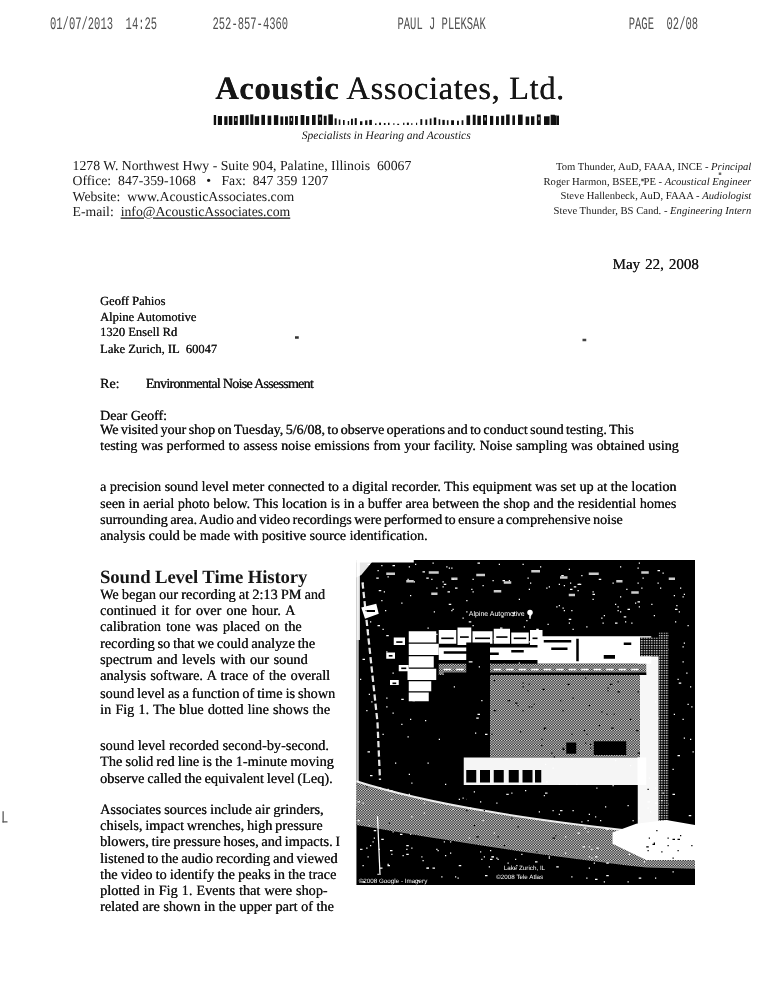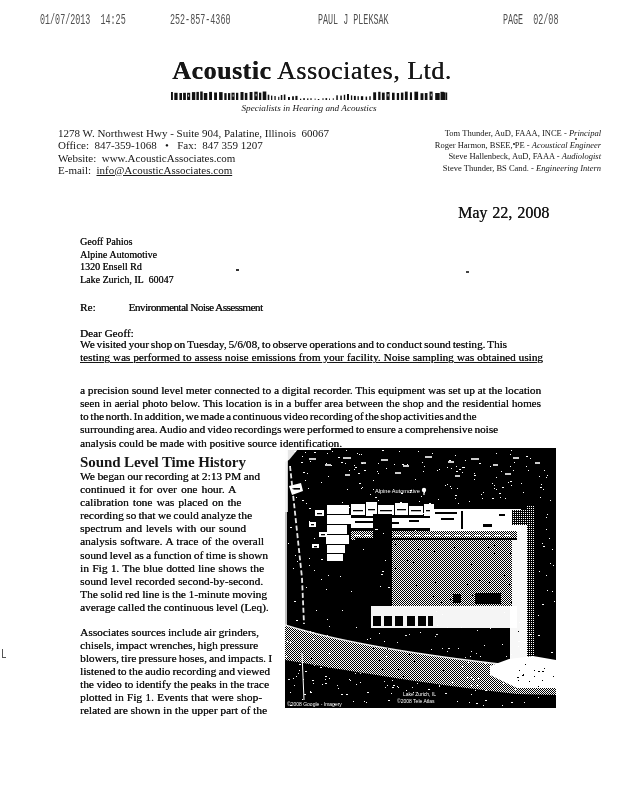--- a/index.html
+++ b/index.html
@@ -108,56 +108,55 @@
 E-mail:&nbsp;&nbsp;<span style="text-decoration:underline;">info@AcousticAssociates.com</span>
 </div>
 
 <div class="abs" id="staff" style="left:0;top:128px;width:555px;text-align:right;font-size:8.5px;line-height:11.5px;margin-left:46px;">
 Tom Thunder, AuD, FAAA, INCE - <i>Principal</i><br>
 Roger Harmon, BSEE, PE - <i>Acoustical Engineer</i><br>
 Steve Hallenbeck, AuD, FAAA - <i>Audiologist</i><br>
 Steve Thunder, BS Cand. - <i>Engineering Intern</i>
 </div>
 
-<div class="abs thick" style="left:458px;top:204px;font-size:16px;word-spacing:1px;">May 22, 2008</div>
+<div class="abs thick" style="left:490px;top:204px;font-size:12px;word-spacing:1px;">May 22, 2008</div>
 
 <div class="abs thick" style="left:80px;top:236px;font-size:10px;line-height:12.7px;">
 Geoff Pahios<br>
 Alpine Automotive<br>
 1320 Ensell Rd<br>
 Lake Zurich, IL&nbsp;&nbsp;60047
 </div>
 
-<div class="abs thick" style="left:80px;top:301px;font-size:11.2px;">Re:<span style="display:inline-block;width:21px;"></span><span style="letter-spacing:-0.55px;margin-left:12px;">Environmental Noise Assessment</span></div>
+<div class="abs thick" style="left:80px;top:301px;font-size:11.2px;">Re:<span style="display:inline-block;width:21px;"></span><span style="letter-spacing:-0.55px;">Environmental Noise Assessment</span></div>
 
 <div class="abs thick" style="left:80px;top:327px;font-size:11.2px;">Dear Geoff:</div>
 
 <div class="abs thick" id="para1" style="left:80px;top:338px;font-size:11.2px;line-height:13.1px;">
 <div style="word-spacing:-0.83px;">We visited your shop on Tuesday, 5/6/08, to observe operations and to conduct sound testing. This</div>
-<div style="word-spacing:0.20px;text-decoration:underline;">testing was performed to assess noise emissions from your facility. Noise sampling was obtained using</div>
+<div style="word-spacing:0.20px;">testing was performed to assess noise emissions from your facility. Noise sampling was obtained using</div>
 <div style="word-spacing:0.05px;margin-top:20px;">a precision sound level meter connected to a digital recorder. This equipment was set up at the location</div>
 <div style="word-spacing:0.11px;">seen in aerial photo below. This location is in a buffer area between the shop and the residential homes</div>
-<div style="word-spacing:-1.20px;">to the north. In addition, we made a continuous video recording of the shop activities and the</div>
 <div style="word-spacing:-0.76px;">surrounding area. Audio and video recordings were performed to ensure a comprehensive noise</div>
 <div style="word-spacing:-0.03px;">analysis could be made with positive source identification.</div>
 </div>
 
 <div class="abs" style="left:80px;top:454px;font-size:15px;font-weight:bold;letter-spacing:-0.1px;">Sound Level Time History</div>
 <div class="abs col thick" style="left:80px;top:470px;font-size:11.4px;line-height:13.1px;">
 <div style="word-spacing:-0.32px;">We began our recording at 2:13 PM and</div>
 <div style="word-spacing:1.20px;">continued it for over one hour. A</div>
 <div style="word-spacing:1.20px;">calibration tone was placed on the</div>
 <div style="word-spacing:-0.54px;">recording so that we could analyze the</div>
 <div style="word-spacing:0.87px;">spectrum and levels with our sound</div>
 <div style="word-spacing:0.67px;">analysis software. A trace of the overall</div>
 <div style="word-spacing:-0.46px;">sound level as a function of time is shown</div>
 <div style="word-spacing:0.44px;">in Fig 1. The blue dotted line shows the</div>
-<div style="word-spacing:0.06px;">sound level recorded second-by-second.</div>
+<div style="word-spacing:0.06px;margin-top:16px;">sound level recorded second-by-second.</div>
 <div style="word-spacing:-0.27px;">The solid red line is the 1-minute moving</div>
-<div style="word-spacing:-0.50px;">average called the continuous level (Leq).</div>
+<div style="word-spacing:-0.50px;">observe called the equivalent level (Leq).</div>
 <div style="height:11.8px;"></div>
 <div style="word-spacing:-0.31px;">Associates sources include air grinders,</div>
 <div style="word-spacing:-0.58px;">chisels, impact wrenches, high pressure</div>
 <div style="word-spacing:-0.64px;">blowers, tire pressure hoses, and impacts. I</div>
 <div style="word-spacing:-0.60px;">listened to the audio recording and viewed</div>
 <div style="word-spacing:-0.26px;">the video to identify the peaks in the trace</div>
 <div style="word-spacing:0.33px;">plotted in Fig 1. Events that were shop-</div>
 <div style="word-spacing:-0.03px;">related are shown in the upper part of the</div>
 </div>
 

